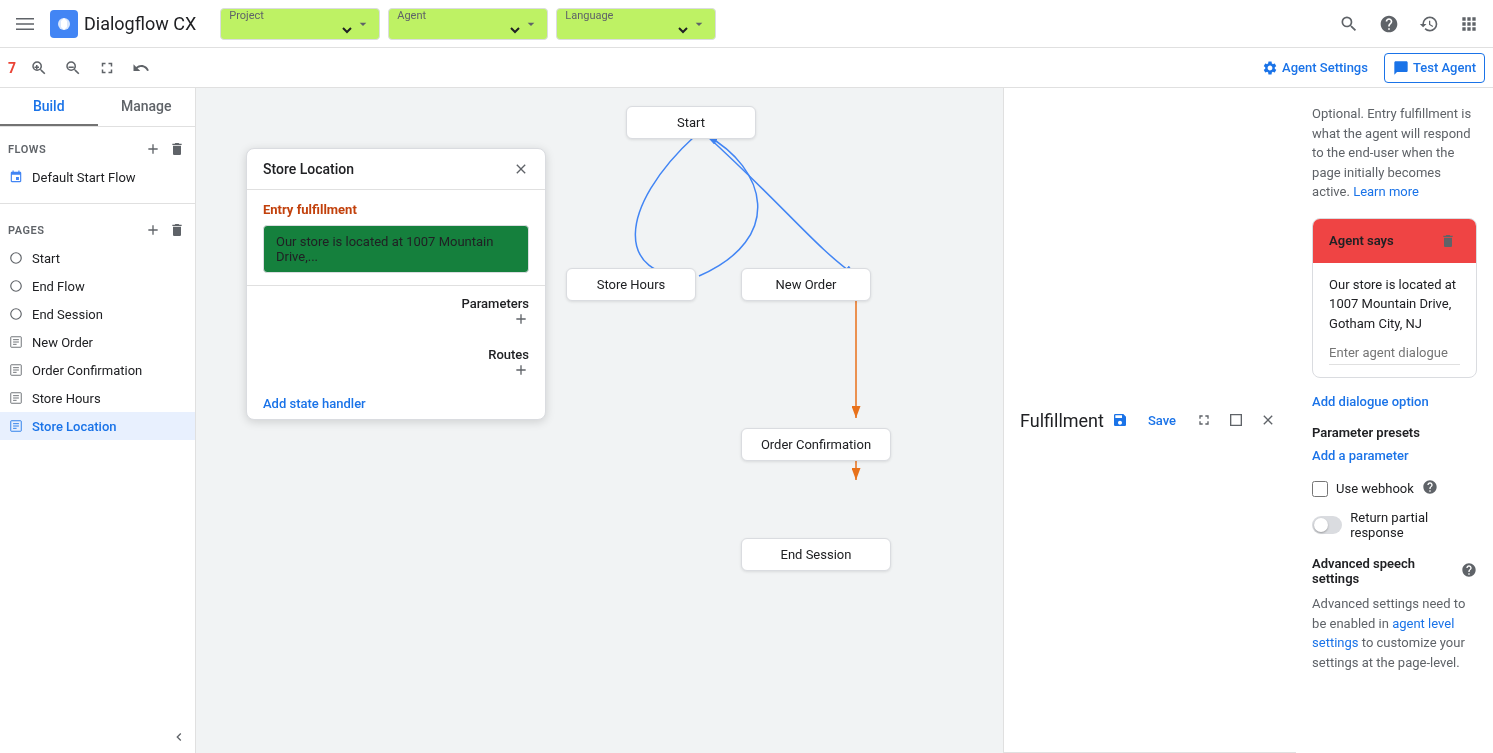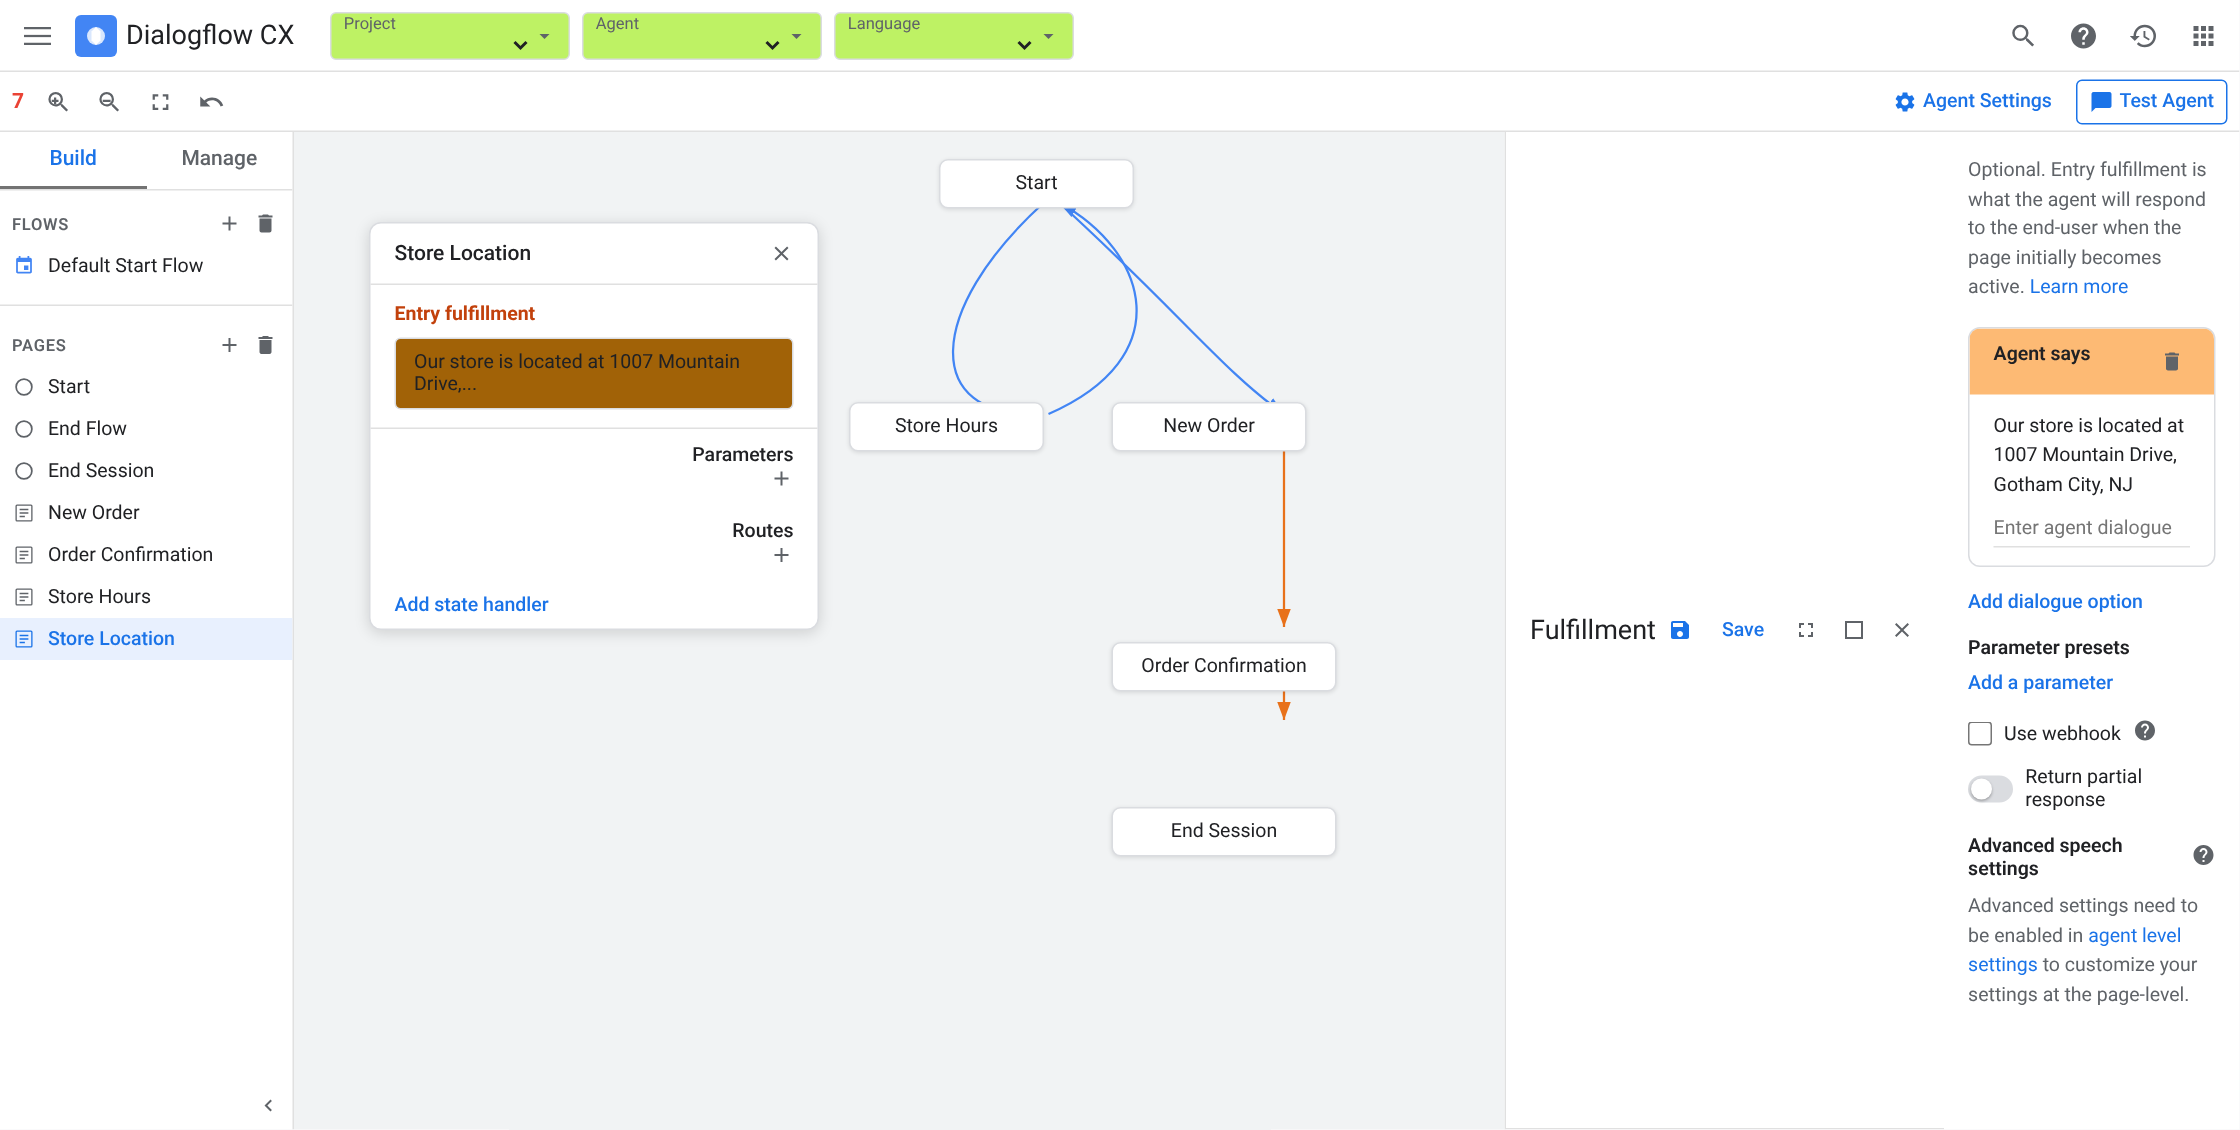--- a/index.html
+++ b/index.html
@@ -76,21 +76,21 @@
       background: #fff; border: 1px solid #dadce0; border-radius: 8px;
       box-shadow: 0 2px 10px rgba(0,0,0,0.15); z-index: 5;
     }
     .popup-header { display: flex; align-items: center; justify-content: space-between; padding: 12px 16px; border-bottom: 1px solid #e0e0e0; }
     .popup-title { font-size: 14px; font-weight: 500; color: #202124; }
     .popup-close { cursor: pointer; color: #5f6368; display: flex; align-items: center; }
     .popup-section { padding: 12px 16px; border-bottom: 1px solid #e0e0e0; }
     .popup-section-title { font-size: 13px; color: #c2410c; margin-bottom: 8px; font-weight: 700; }
     .popup-text-field {
       width: 100%; padding: 8px 12px; border: 1px solid #dadce0; border-radius: 4px;
-      font-size: 13px; color: #202124; background: #a16207; cursor: pointer;
+      font-size: 13px; color: #202124; background: #15803d; cursor: pointer;
     }
     .popup-collapsible { display: flex; align-items: flex-end; justify-content: space-between; padding: 10px 16px; cursor: pointer; flex-direction: column; }
     .popup-collapsible-title { font-size: 13px; color: #202124; font-weight: 500; }
     .popup-add-handler { padding: 8px 16px; }
     .add-handler-link { color: #1a73e8; font-size: 13px; cursor: pointer; font-weight: 500; }
 
     
     .flow-node {
       position: absolute; background: #fff; border: 1px solid #dadce0; border-radius: 6px;
       padding: 8px 16px; font-size: 13px; color: #202124; cursor: pointer; text-align: center;
@@ -112,21 +112,21 @@
     }
     .panel-header { display: flex; align-items: center; justify-content: space-between; padding: 12px 16px; border-bottom: 1px solid #e0e0e0; }
     .panel-title { font-size: 18px; font-weight: 400; color: #202124; }
     .panel-actions { display: flex; align-items: center; gap: 8px; }
     .save-btn { display: flex; align-items: center; gap: 20px; color: #1a73e8; cursor: pointer; font-size: 13px; font-weight: 500; padding: 4px 8px; border-radius: 4px; }
     .panel-icon-btn { cursor: pointer; color: #5f6368; padding: 4px; border-radius: 4px; display: flex; align-items: center; }
     .panel-body { flex: 1; overflow-y: auto; padding: 16px; }
     .panel-description { font-size: 13px; color: #5f6368; line-height: 1.5; margin-bottom: 16px; }
     .panel-description a { color: #1a73e8; text-decoration: none; }
     .agent-says-card { border: 1px solid #dadce0; border-radius: 8px; margin-bottom: 16px; overflow: hidden; }
-    .agent-says-header { display: flex; align-items: flex-start; justify-content: space-between; padding: 10px 16px; background: #fdba74; }
+    .agent-says-header { display: flex; align-items: center; justify-content: space-between; padding: 10px 16px; background: #ef4444; }
     .agent-says-title { font-size: 13px; font-weight: 600; color: #202124; }
     .agent-says-content { padding: 12px 16px; }
     .agent-text { font-size: 13px; color: #202124; margin-bottom: 8px; line-height: 1.5; }
     .agent-input { width: 100%; border: none; outline: none; font-size: 13px; color: #9aa0a6; padding: 4px 0; border-bottom: 1px solid #e0e0e0; }
     .add-dialogue-link { color: #1a73e8; font-size: 13px; cursor: pointer; font-weight: 500; display: block; margin-bottom: 16px; }
     .section-title { font-size: 13px; font-weight: 600; color: #202124; margin-bottom: 8px; }
     .add-param-link { color: #1a73e8; font-size: 13px; cursor: pointer; font-weight: 500; display: block; margin-bottom: 16px; }
     .checkbox-row { display: flex; align-items: center; gap: 8px; margin-bottom: 12px; }
     .checkbox-row label { font-size: 13px; color: #202124; }
     .toggle-row { display: flex; align-items: center; gap: 8px; margin-bottom: 16px; }

